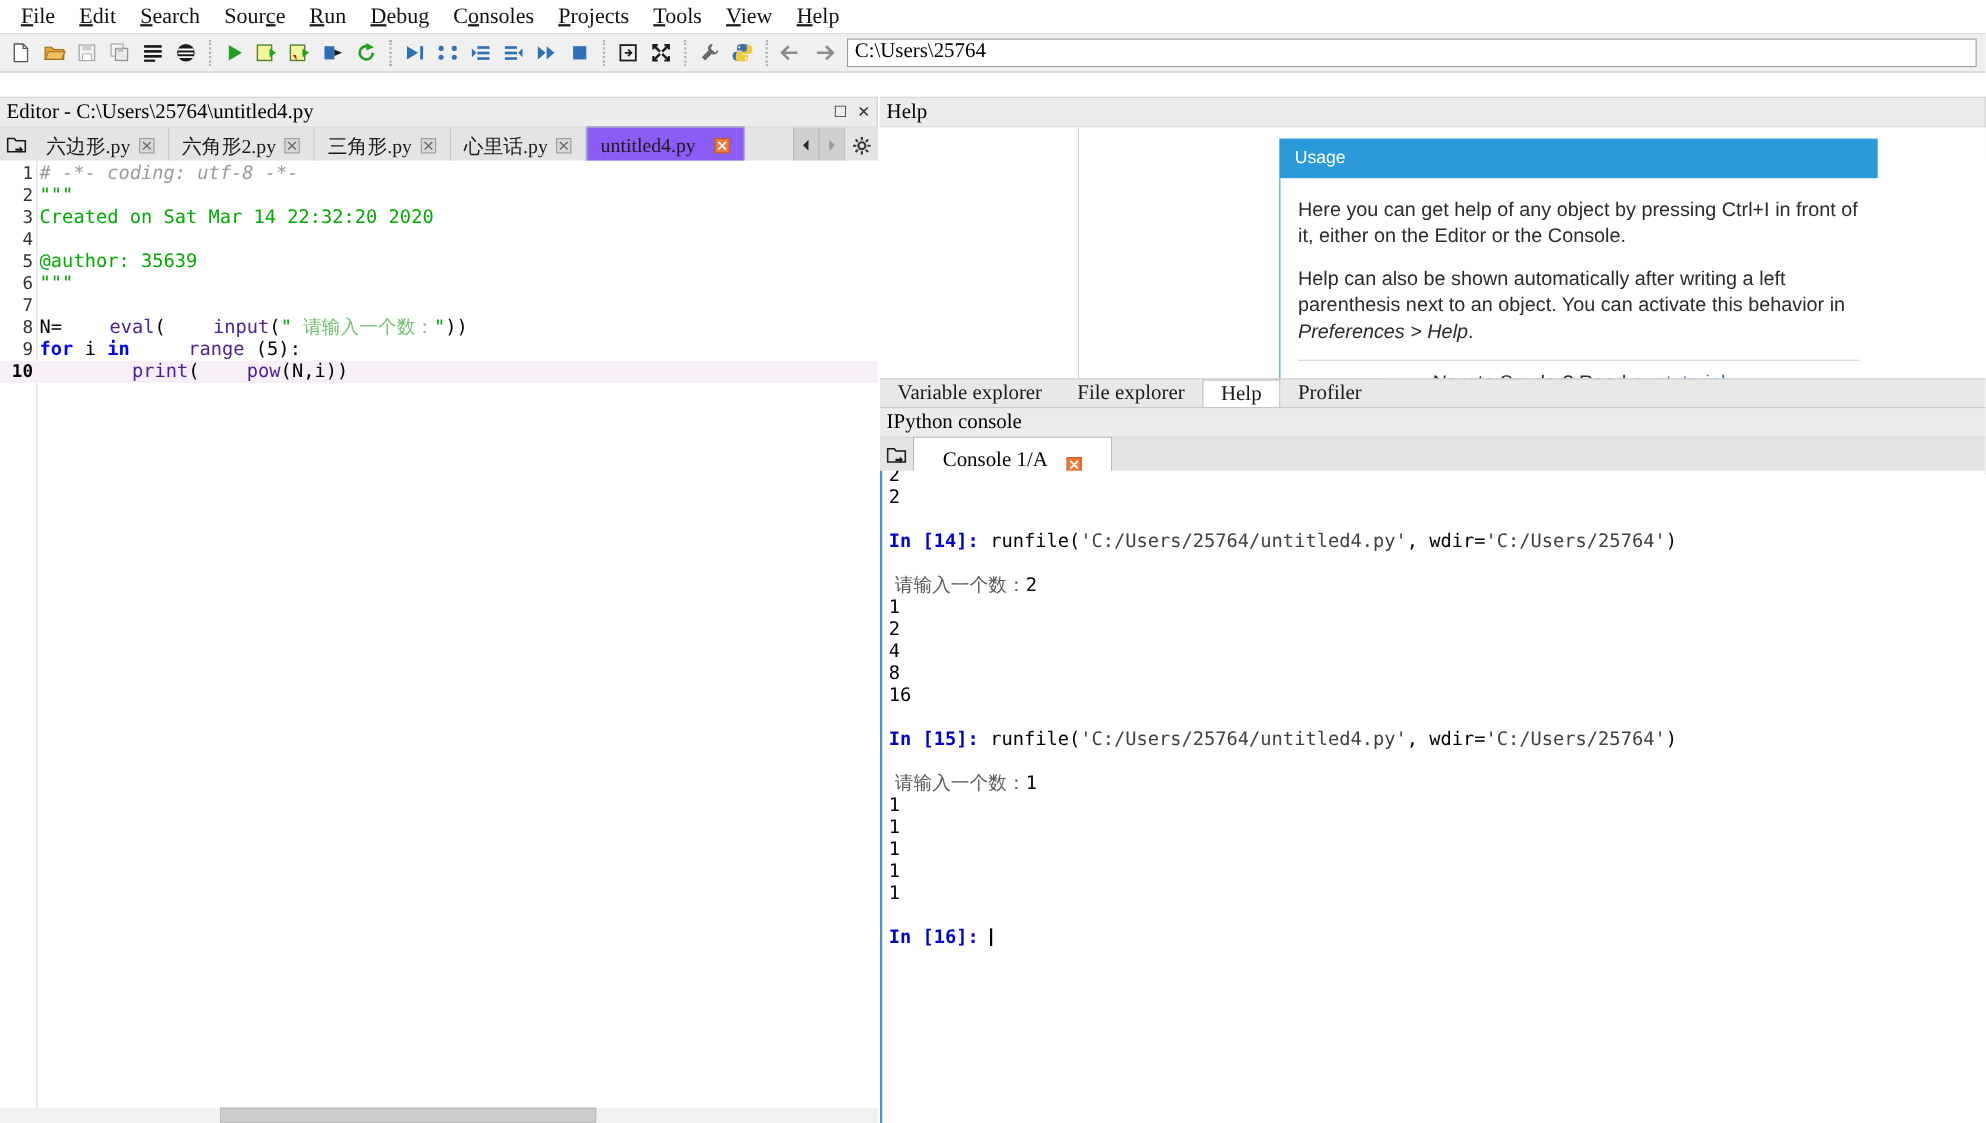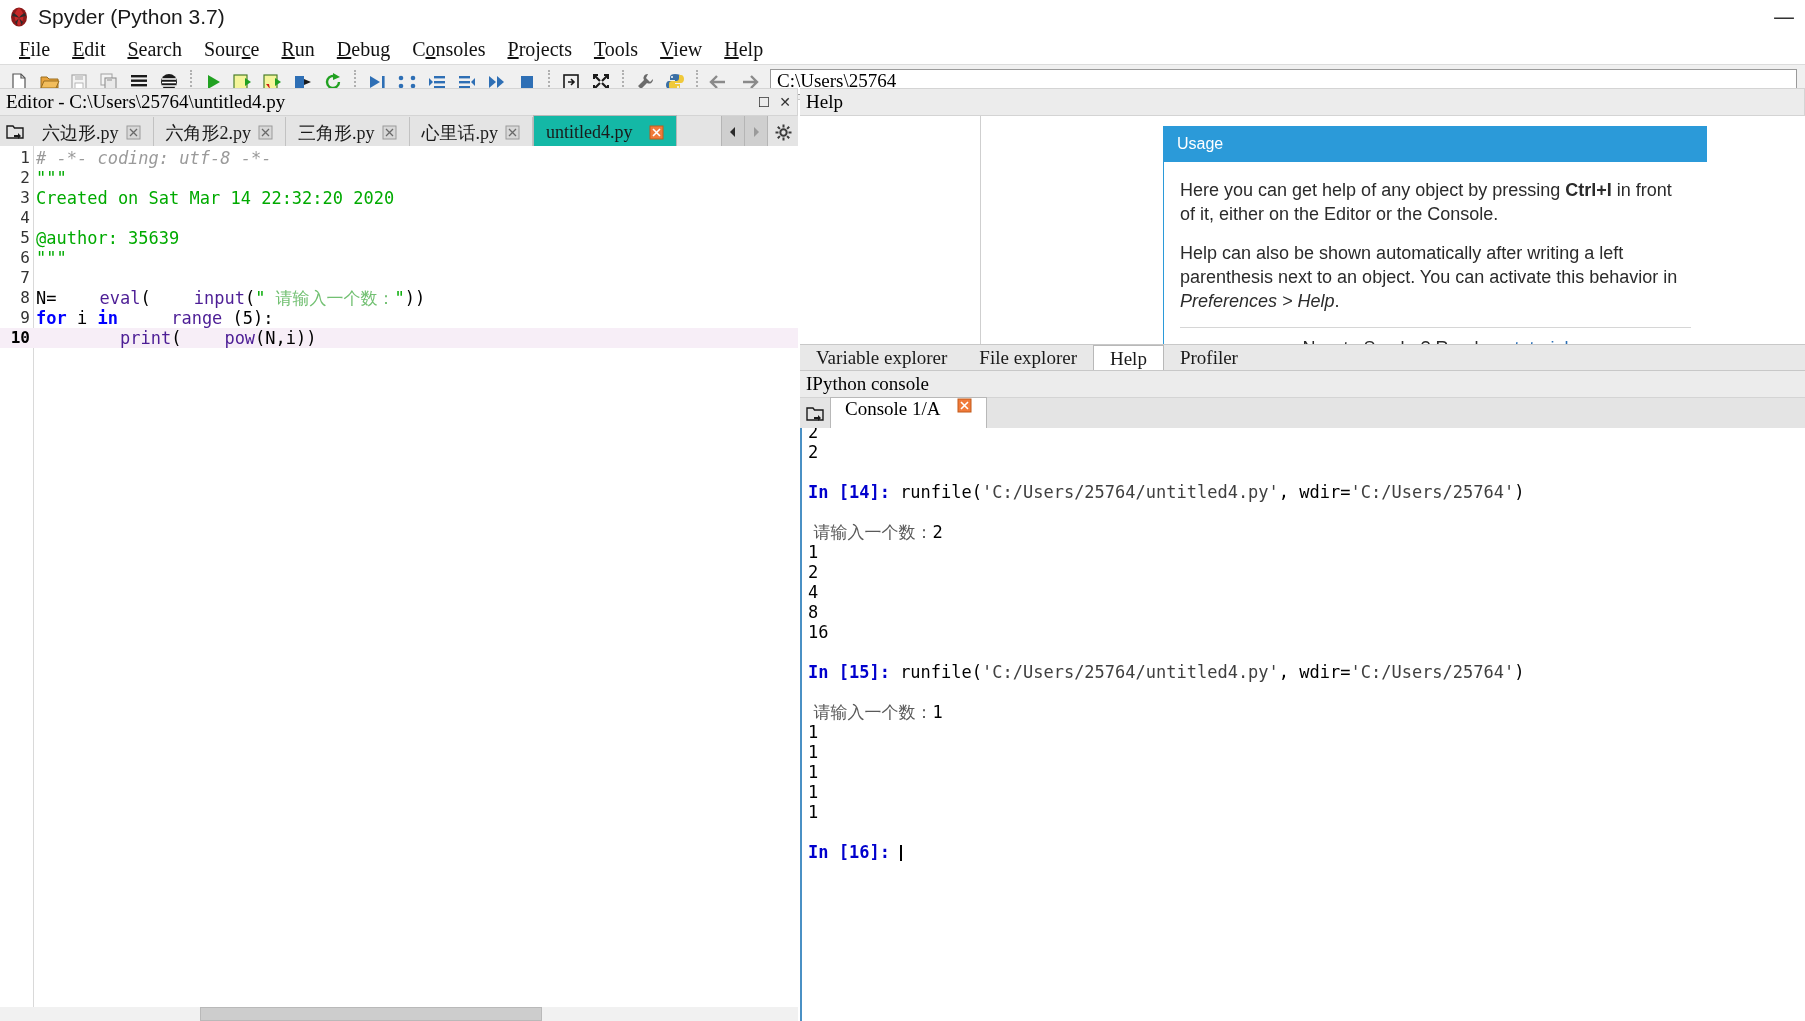--- a/index.html
+++ b/index.html
@@ -42,21 +42,21 @@
   .pane-title{height:26px;background:#ececec;border:1px solid #d4d4d4;border-left:none;
               display:flex;align-items:center;padding-left:6px;font-size:19px;position:relative;}
   .pane-title .ctrls{position:absolute;right:6px;top:0;height:26px;display:flex;align-items:center;gap:9px;}
   .pt-icon{font-family:"DejaVu Sans", sans-serif;font-size:14px;color:#333;}
 
   
   .tabstrip{height:32px;background:#e4e4e4;border-bottom:1px solid #b8b8b8;display:flex;align-items:flex-end;position:relative;}
   .tabs-browse{width:30px;height:32px;display:flex;align-items:center;justify-content:center;flex:none;}
   .etab{height:31px;display:flex;align-items:center;gap:7px;padding:0 12px;font-size:18px;
         background:#e4e4e4;border-right:1px solid #c2c2c2;white-space:nowrap;color:#1a1a1a;}
-  .etab.active{background:#14b8a6;border-top:1px solid #b8b8b8;border-left:1px solid #b8b8b8;
+  .etab.active{background:#8b5cf6;border-top:1px solid #b8b8b8;border-left:1px solid #b8b8b8;
                border-right:1px solid #b8b8b8;border-bottom:1px solid #ffffff;margin-bottom:-1px;height:32px;gap:16px;}
   .etab .closeg{width:15px;height:15px;display:inline-block;}
   .tabstrip .right-ctrls{position:absolute;right:0;top:0;height:32px;display:flex;align-items:center;}
   .tsbtn{width:22px;height:32px;display:flex;align-items:center;justify-content:center;background:#cfcfcf;border-left:1px solid #b5b5b5;}
   .tsbtn.gear{background:#e4e4e4;width:30px;}
 
   
   .codearea{position:absolute;left:0;right:0;top:58px;bottom:0;background:#fff;overflow:hidden;}
   .gutter{position:absolute;left:0;top:0;width:33px;bottom:0;background:#fff;border-right:1px solid #d9d9d9;}
   .lnum{position:absolute;left:0;width:30px;text-align:right;font-family:"DejaVu Sans Mono", monospace;
@@ -85,68 +85,52 @@
 
   .help-body{position:absolute;left:0;right:0;top:28px;height:228px;background:#fff;display:flex;}
   .help-left{width:180px;border-right:1px solid #cfcfcf;background:#fff;}
   .help-content{flex:1;position:relative;background:#fff;}
   .usage-card{position:absolute;left:182px;right:98px;top:10px;}
   .usage-head{background:#2b9ad9;color:#fff;font-family:"Liberation Sans", sans-serif;font-size:16px;
               padding:9px 14px;}
   .usage-box{border-left:1px solid #2b9ad9;padding:16px 16px 0 16px;font-family:"Liberation Sans", sans-serif;
              font-size:18px;line-height:1.35;color:#2b2b2b;}
   .usage-box p{margin:0 0 14px 0;}
-  .usage-box b{font-weight:bold;}
+  .usage-box b{font-weight:normal;}
   .usage-box i{font-style:italic;}
   .usage-rule{border-top:1px solid #d6d6d6;margin:2px 0 8px 0;}
   .usage-foot{text-align:center;font-family:"Liberation Sans", sans-serif;font-size:18px;color:#2b2b2b;}
   .usage-foot a{color:#2b6fb5;text-decoration:underline;}
 
   .bottom-tabs{position:absolute;left:0;right:0;top:256px;height:26px;background:#e8e8e8;
                border-top:1px solid #c8c8c8;display:flex;align-items:flex-start;}
   .btab{height:25px;padding:0 16px;display:flex;align-items:center;font-size:19px;background:#e8e8e8;color:#1a1a1a;}
   .btab.active{background:#fff;border:1px solid #b8b8b8;border-bottom:none;height:26px;}
 
   .console-pane{position:absolute;left:0;right:0;top:282px;bottom:0;background:#fff;}
   .console-title{height:26px;background:#ececec;border-top:1px solid #c8c8c8;border-bottom:1px solid #d4d4d4;
                  display:flex;align-items:center;padding-left:6px;font-size:19px;}
   .console-tabs{height:32px;background:#e4e4e4;border-bottom:1px solid #5a9bd5;display:flex;align-items:flex-end;}
-  .ctab{height:32px;display:flex;align-items:flex-start;gap:16px;padding:0 14px;background:#fff;font-size:19px;
+  .ctab{height:32px;display:flex;align-items:flex-end;gap:16px;padding:0 26px;background:#fff;font-size:19px;
         border-top:1px solid #b8b8b8;border-left:1px solid #b8b8b8;border-right:1px solid #b8b8b8;}
   .console-out{position:absolute;left:0;right:0;top:58px;bottom:0;background:#fff;
                border-left:2px solid #4a90c4;overflow:hidden;padding-left:6px;}
   .cline{height:20px;line-height:20px;font-family:"DejaVu Sans Mono", monospace;font-size:17px;white-space:pre;color:#000;}
   .cl-in{color:#0000cd;font-weight:bold;}
   .cl-str{color:#404040;}
   .cl-prompt{color:#5a5a5a;font-family:"DejaVu Sans", sans-serif;}
   .caret{display:inline-block;width:2px;height:16px;background:#000;vertical-align:-3px;}
 
   svg{display:block;}
 </style>
 </head>
 <body>
 
 <div class="app">
 
-  <div class="titlebar">
-    <span class="spyder-logo">
-      <svg width="22" height="22" viewBox="0 0 22 22">
-        <ellipse cx="11" cy="11" rx="8" ry="9.5" fill="#8b1a1a"></ellipse>
-        <path d="M11 2 C7 5 6 9 7 13 C8 17 10 19 11 20 C12 19 14 17 15 13 C16 9 15 5 11 2 Z" fill="#c62828"></path>
-        <path d="M5 7 C8 8 10 10 11 12 C9 11 6 10 4 10 Z" fill="#2b2b2b"></path>
-        <path d="M17 7 C14 8 12 10 11 12 C13 11 16 10 18 10 Z" fill="#2b2b2b"></path>
-        <path d="M7 16 C9 14 10 13 11 12 C10 14 9 17 9 19 Z" fill="#2b2b2b"></path>
-        <path d="M15 16 C13 14 12 13 11 12 C12 14 13 17 13 19 Z" fill="#2b2b2b"></path>
-      </svg>
-    </span>
-    <span class="title-text">Spyder (Python 3.7)</span>
-    <div class="win-btns">
-      <span class="win-btn">—</span>
-    </div>
-  </div>
 
   <div class="menubar">
     <span class="menu-item"><u>F</u>ile</span>
     <span class="menu-item"><u>E</u>dit</span>
     <span class="menu-item"><u>S</u>earch</span>
     <span class="menu-item">Sour<u>c</u>e</span>
     <span class="menu-item"><u>R</u>un</span>
     <span class="menu-item"><u>D</u>ebug</span>
     <span class="menu-item">C<u>o</u>nsoles</span>
     <span class="menu-item"><u>P</u>rojects</span>

